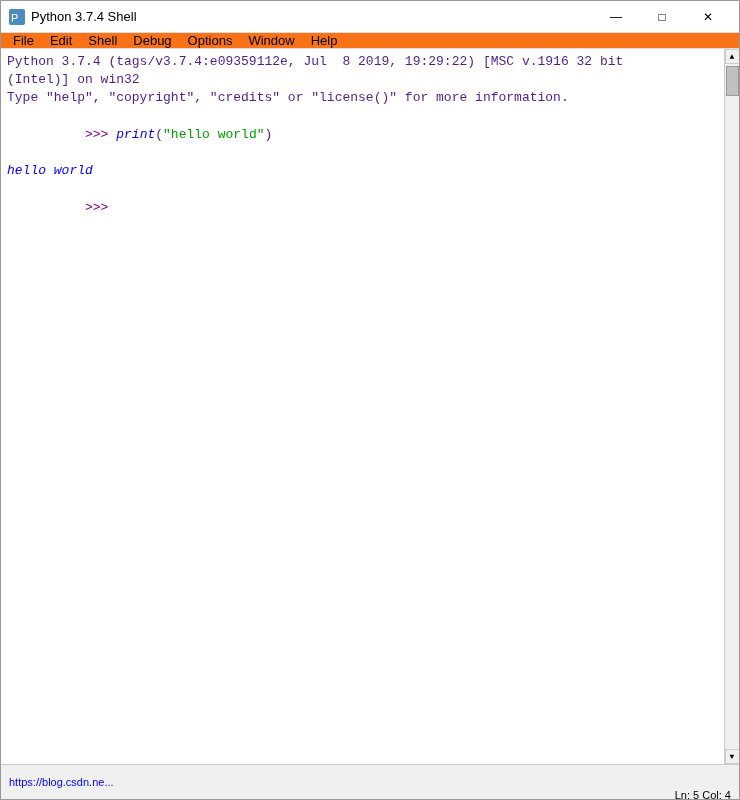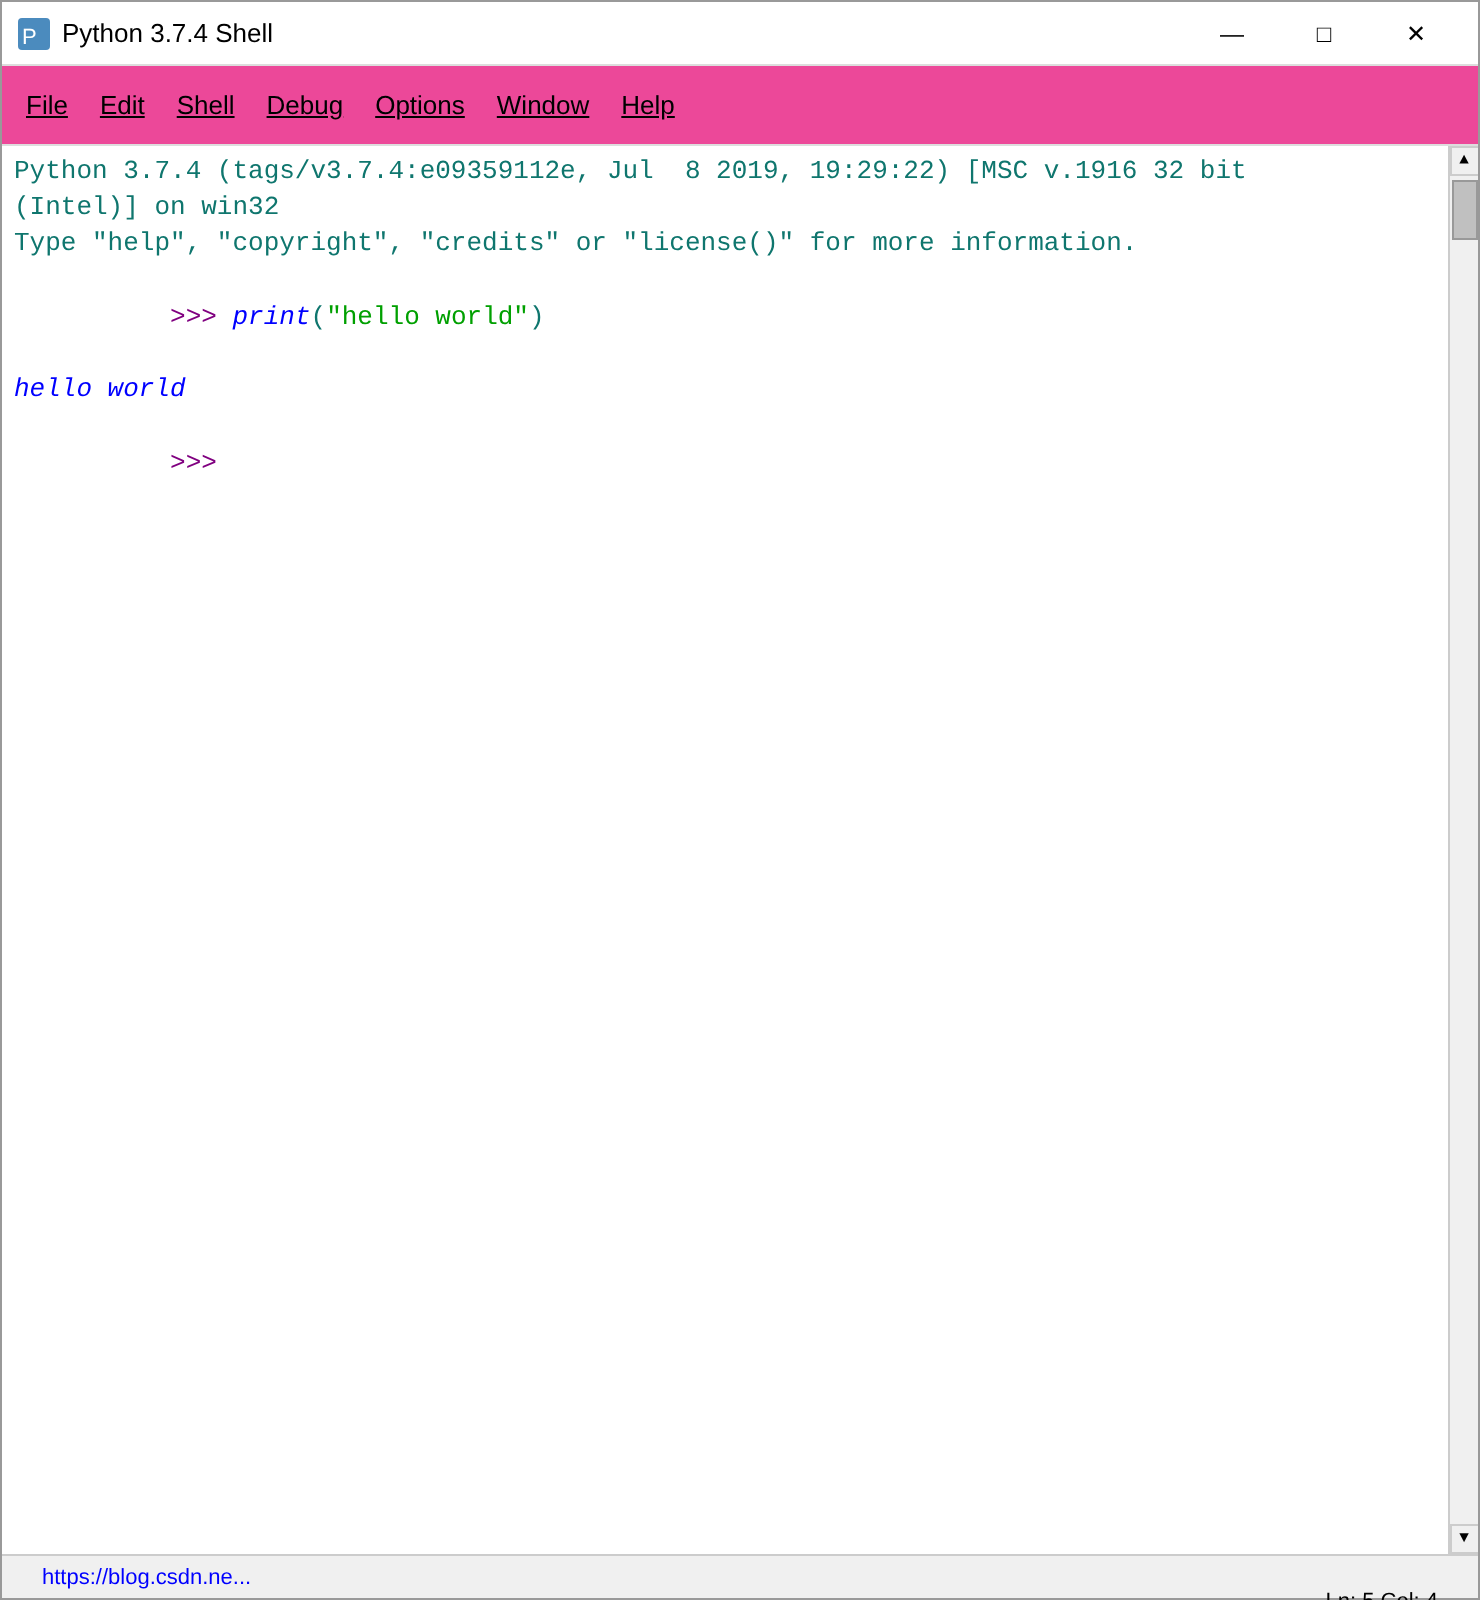--- a/index.html
+++ b/index.html
@@ -68,71 +68,70 @@
       cursor: pointer;
       display: flex;
       align-items: center;
       justify-content: center;
       font-size: 12px;
       color: #000;
       font-family: 'Segoe UI', Arial, sans-serif;
     }
 
     .menu-bar {
-      height: 40px;
-      background: #ec4899;
+      height: 16px;
+      background: #f97316;
       display: flex;
       align-items: center;
       padding: 0 4px;
       flex-shrink: 0;
       border-bottom: 1px solid #ddd;
-      text-decoration: underline;
     }
 
     .menu-item {
       padding: 2px 8px;
       font-family: 'Segoe UI', Arial, sans-serif;
       font-size: 13px;
       color: #000;
       cursor: pointer;
     }
 
     .shell-line {
       line-height: 1.4;
       white-space: pre;
       font-family: 'Courier New', Courier, monospace;
       font-size: 13px;
       color: #000;
     }
 
     .text-black {
-      color: #0f766e;
+      color: #4c1d95;
     }
 
     .text-blue {
       color: #0000ff;
       font-style: italic;
     }
 
     .text-green {
       color: #00a000;
     }
 
     .text-purple {
       color: #800080;
     }
 
     .status-bar {
-      height: 22px;
+      height: 35px;
       background: #f0f0f0;
       border-top: 1px solid #ccc;
       display: flex;
       align-items: center;
       justify-content: space-between;
-      padding: 0 20px;
+      padding: 0 8px;
       flex-shrink: 0;
     }
 
     .status-left {
       font-family: 'Segoe UI', Arial, sans-serif;
       font-size: 11px;
       color: #0000ff;
     }
 
     .status-right {

